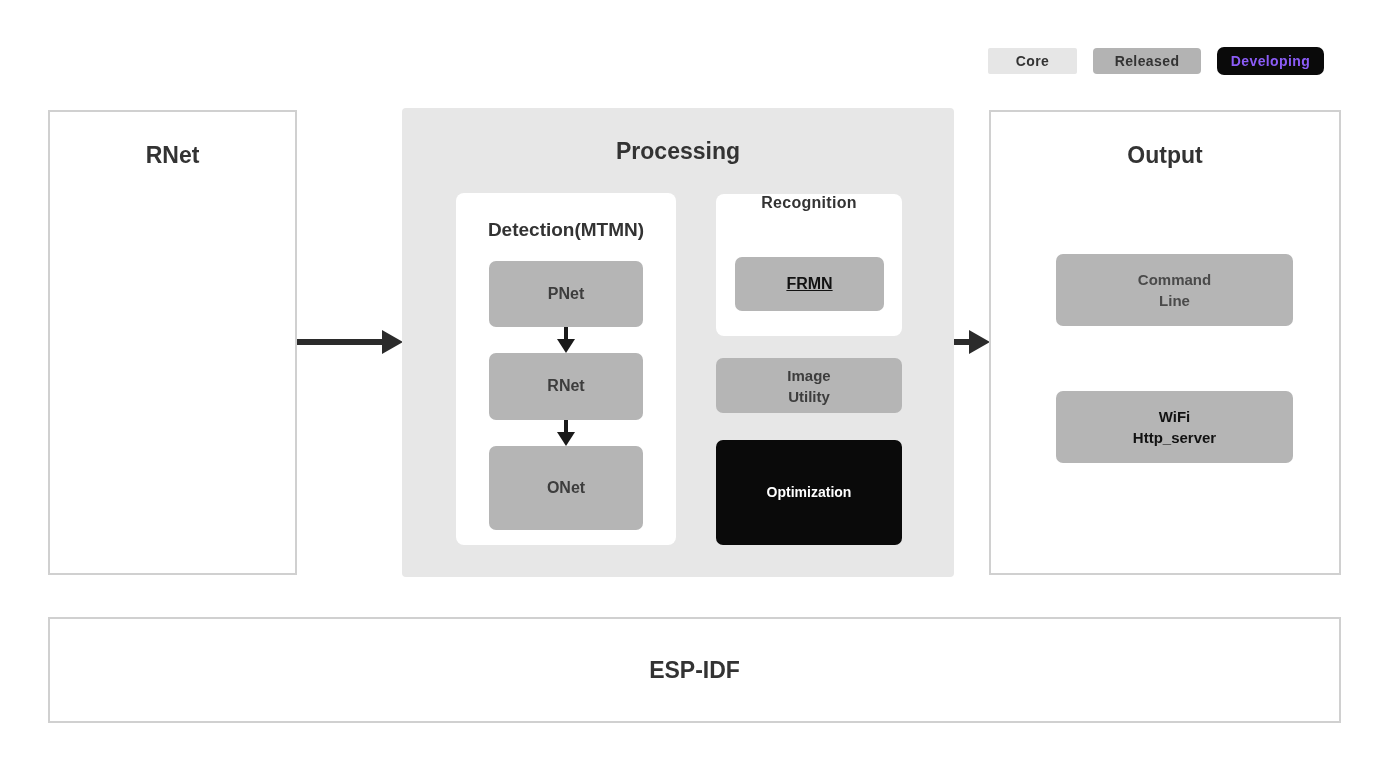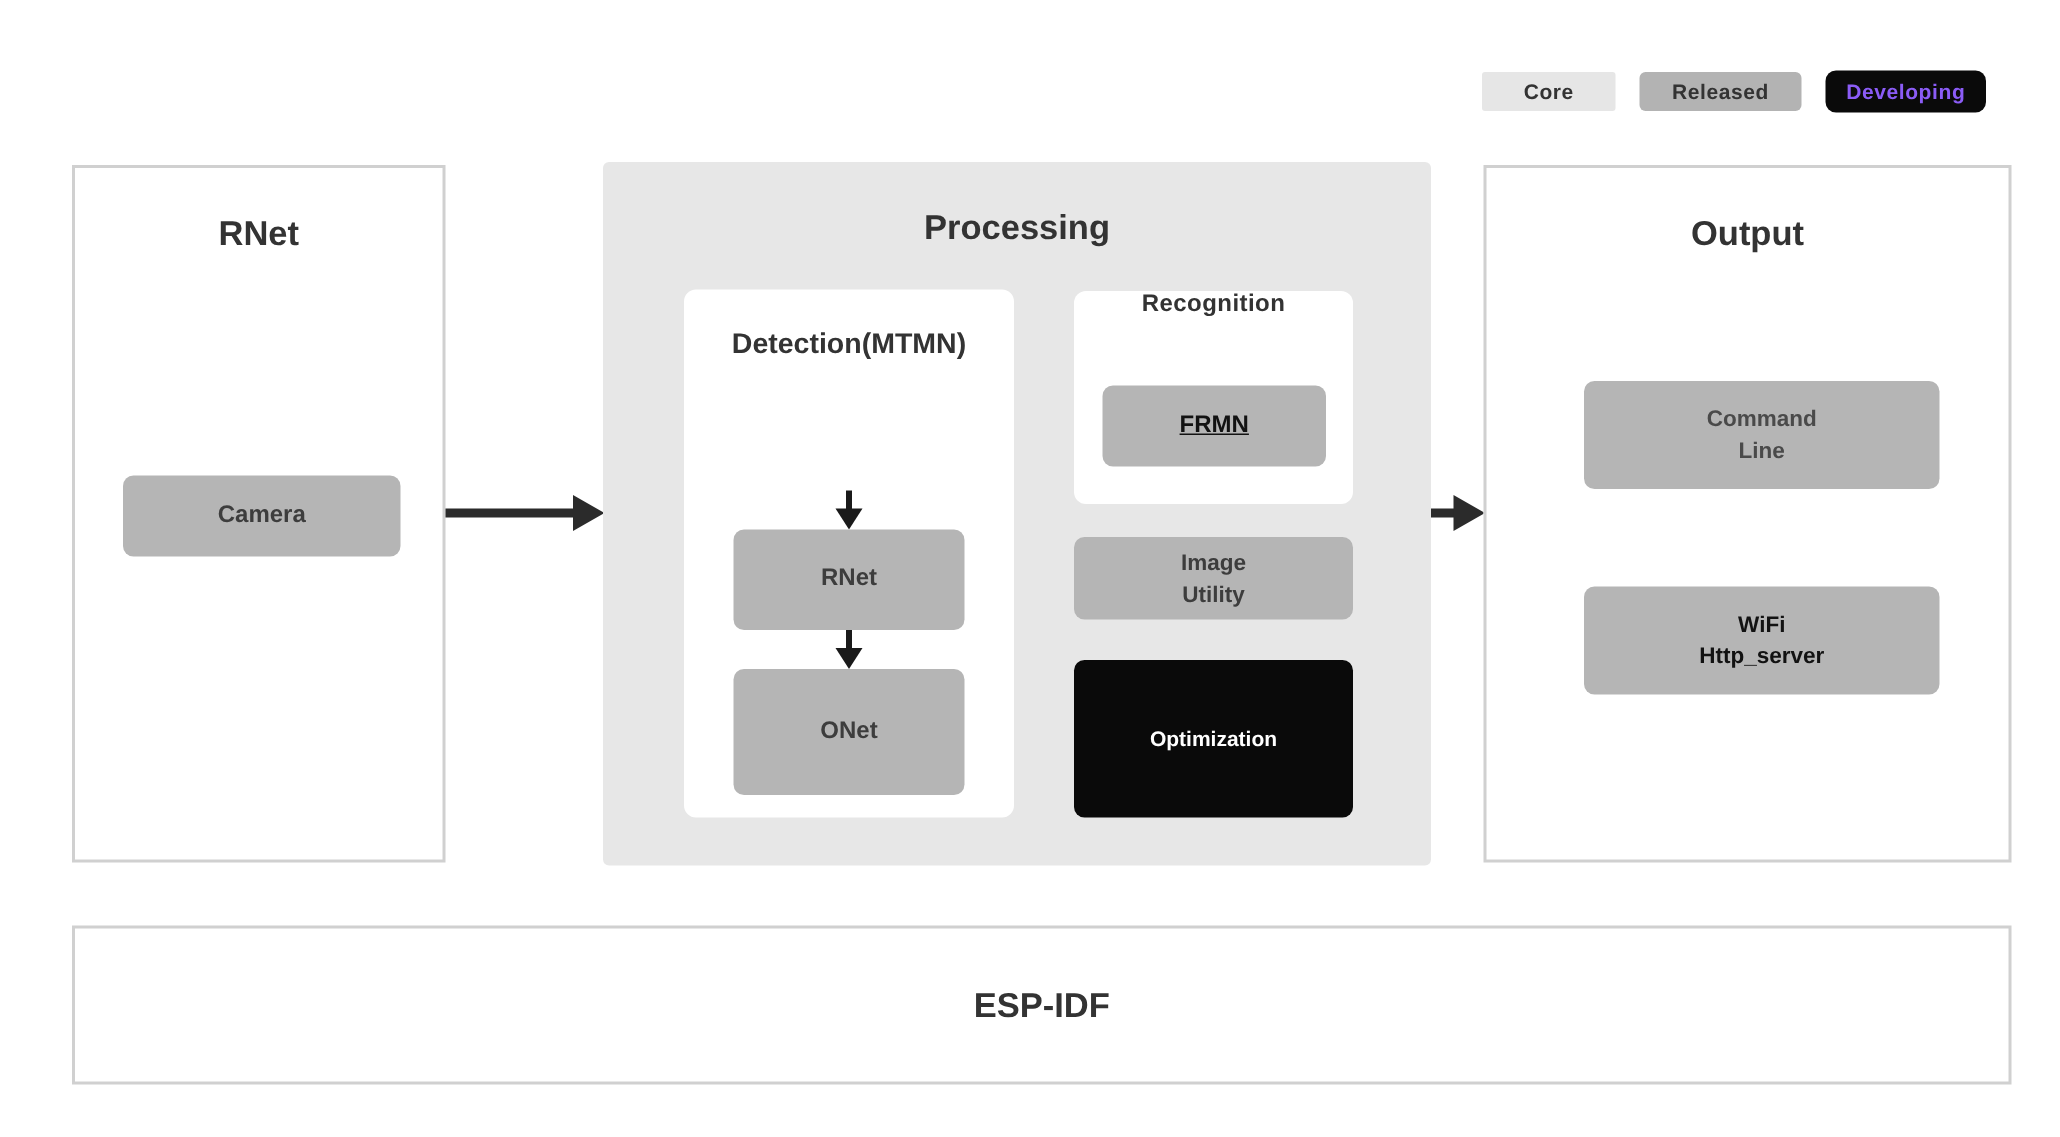--- a/index.html
+++ b/index.html
@@ -112,33 +112,33 @@
 <div class="canvas">
 
   <div class="legend">
     <div class="legend-chip chip-core">Core</div>
     <div class="legend-chip chip-released">Released</div>
     <div class="legend-chip chip-developing">Developing</div>
   </div>
 
   <div class="panel-outline panel-input">
     <div class="panel-title">RNet</div>
-    <div class="node node-gray node-camera">Camera</div>
   </div>
 
   <div class="harrow arrow-in">
     <div class="shaft"></div>
     <div class="head"></div>
   </div>
 
   <div class="panel-processing">
     <div class="panel-title">Processing</div>
 
     <div class="subcard subcard-detection">
       <div class="subcard-title">Detection(MTMN)</div>
+      <div class="node node-gray node-pnet">PNet</div>
       <div class="varrow varrow-1">
         <div class="shaft"></div>
         <div class="head"></div>
       </div>
       <div class="node node-gray node-rnet">RNet</div>
       <div class="varrow varrow-2">
         <div class="shaft"></div>
         <div class="head"></div>
       </div>
       <div class="node node-gray node-onet">ONet</div>

